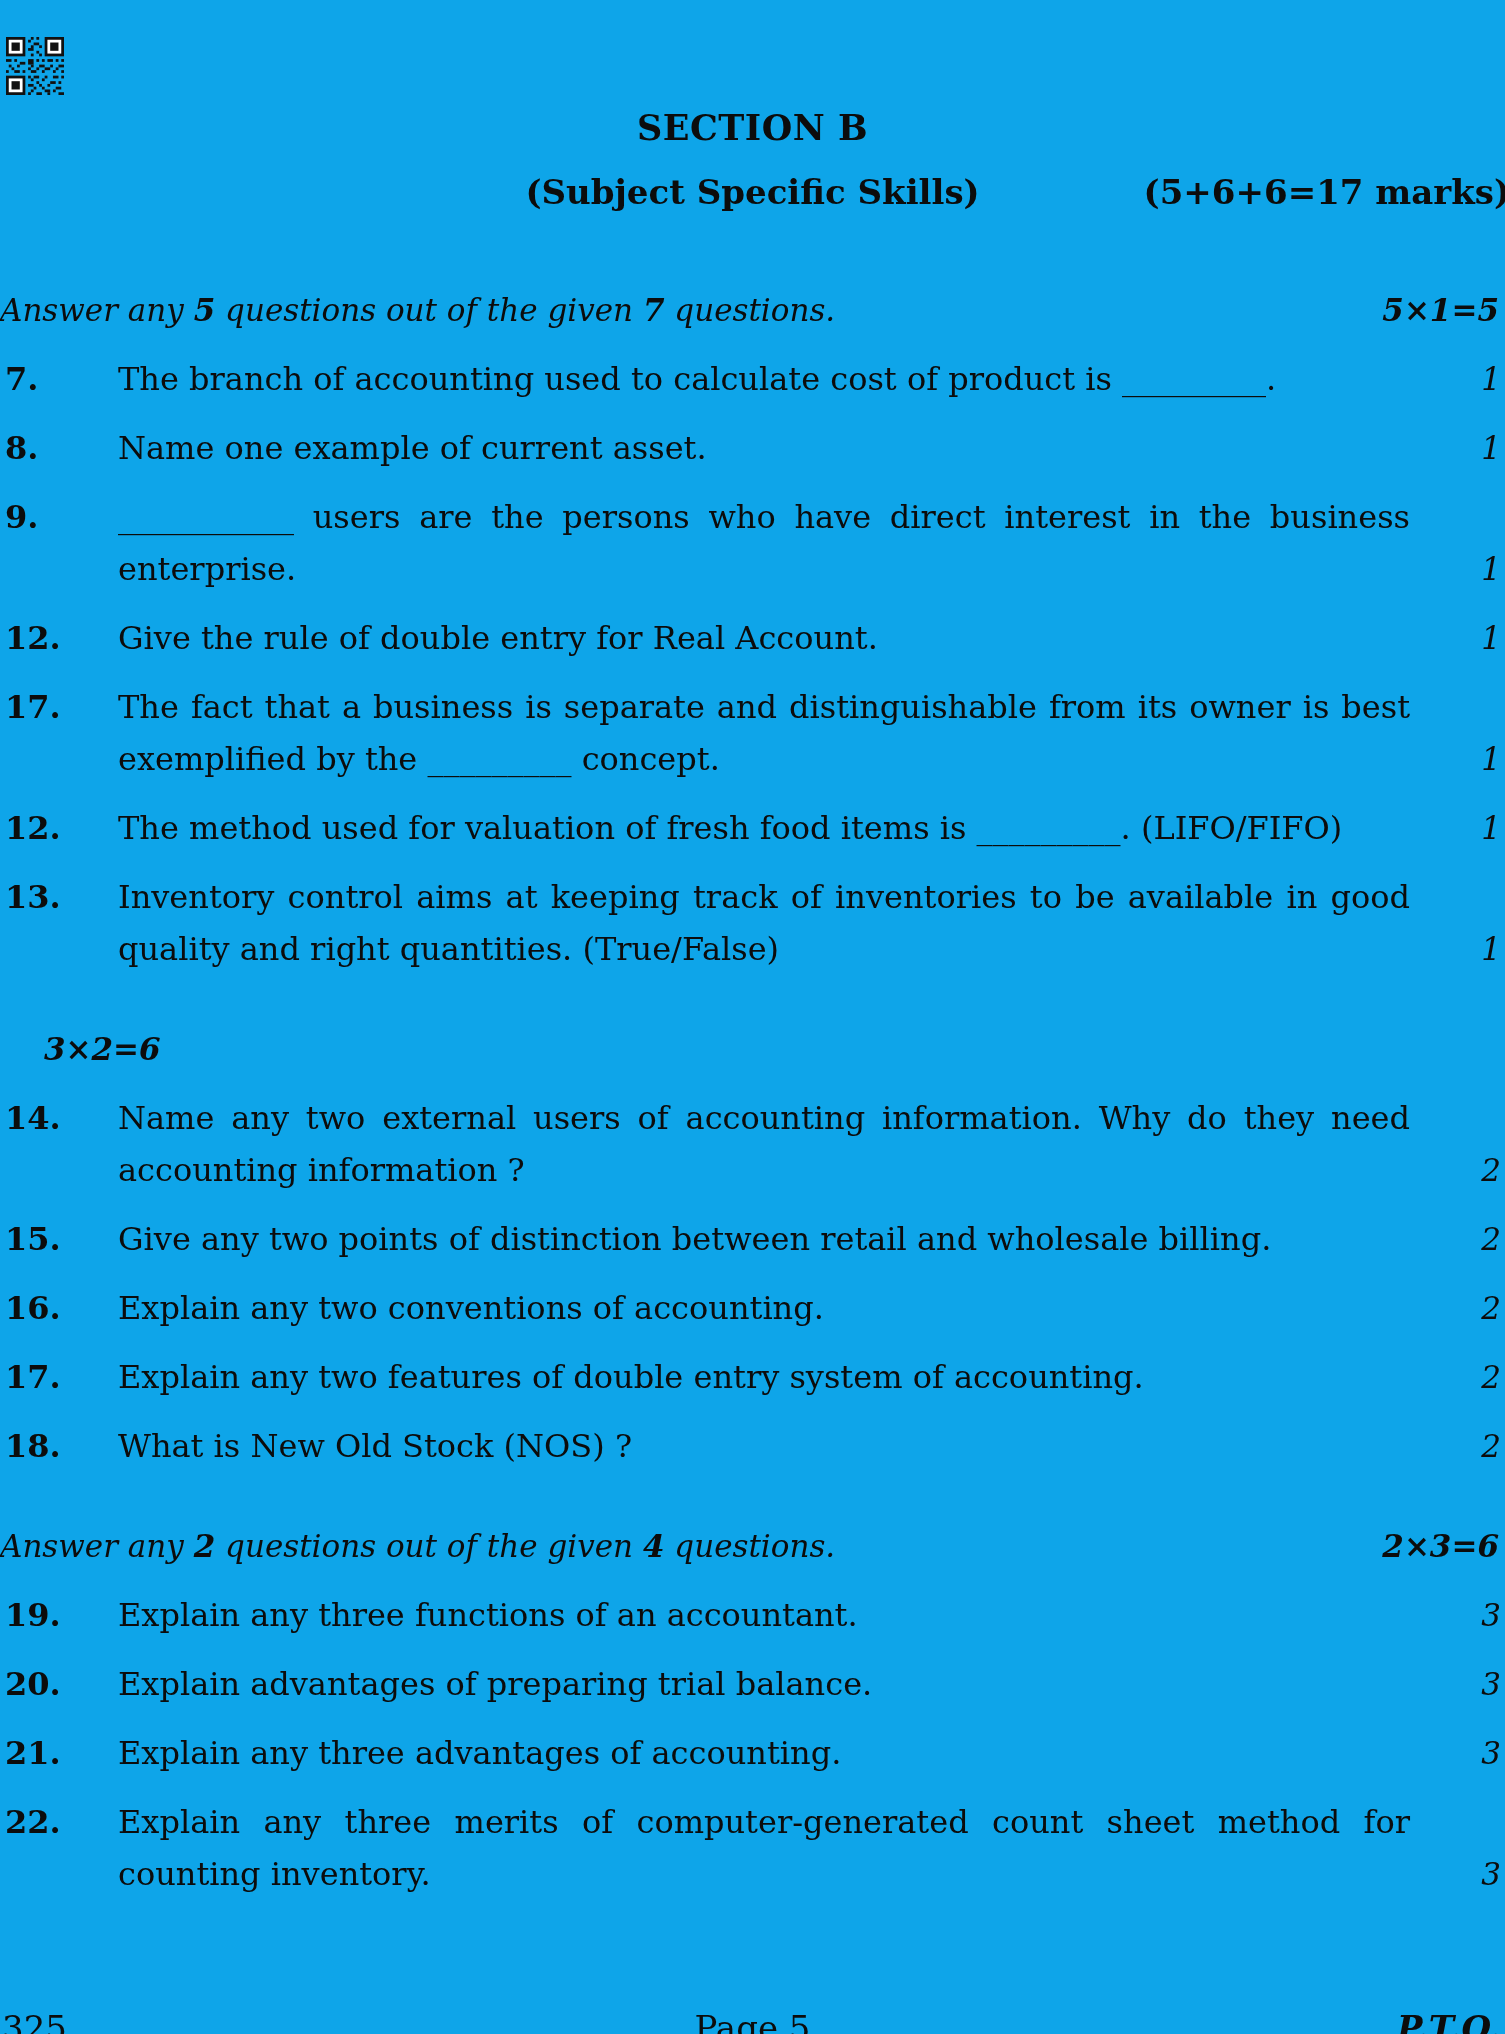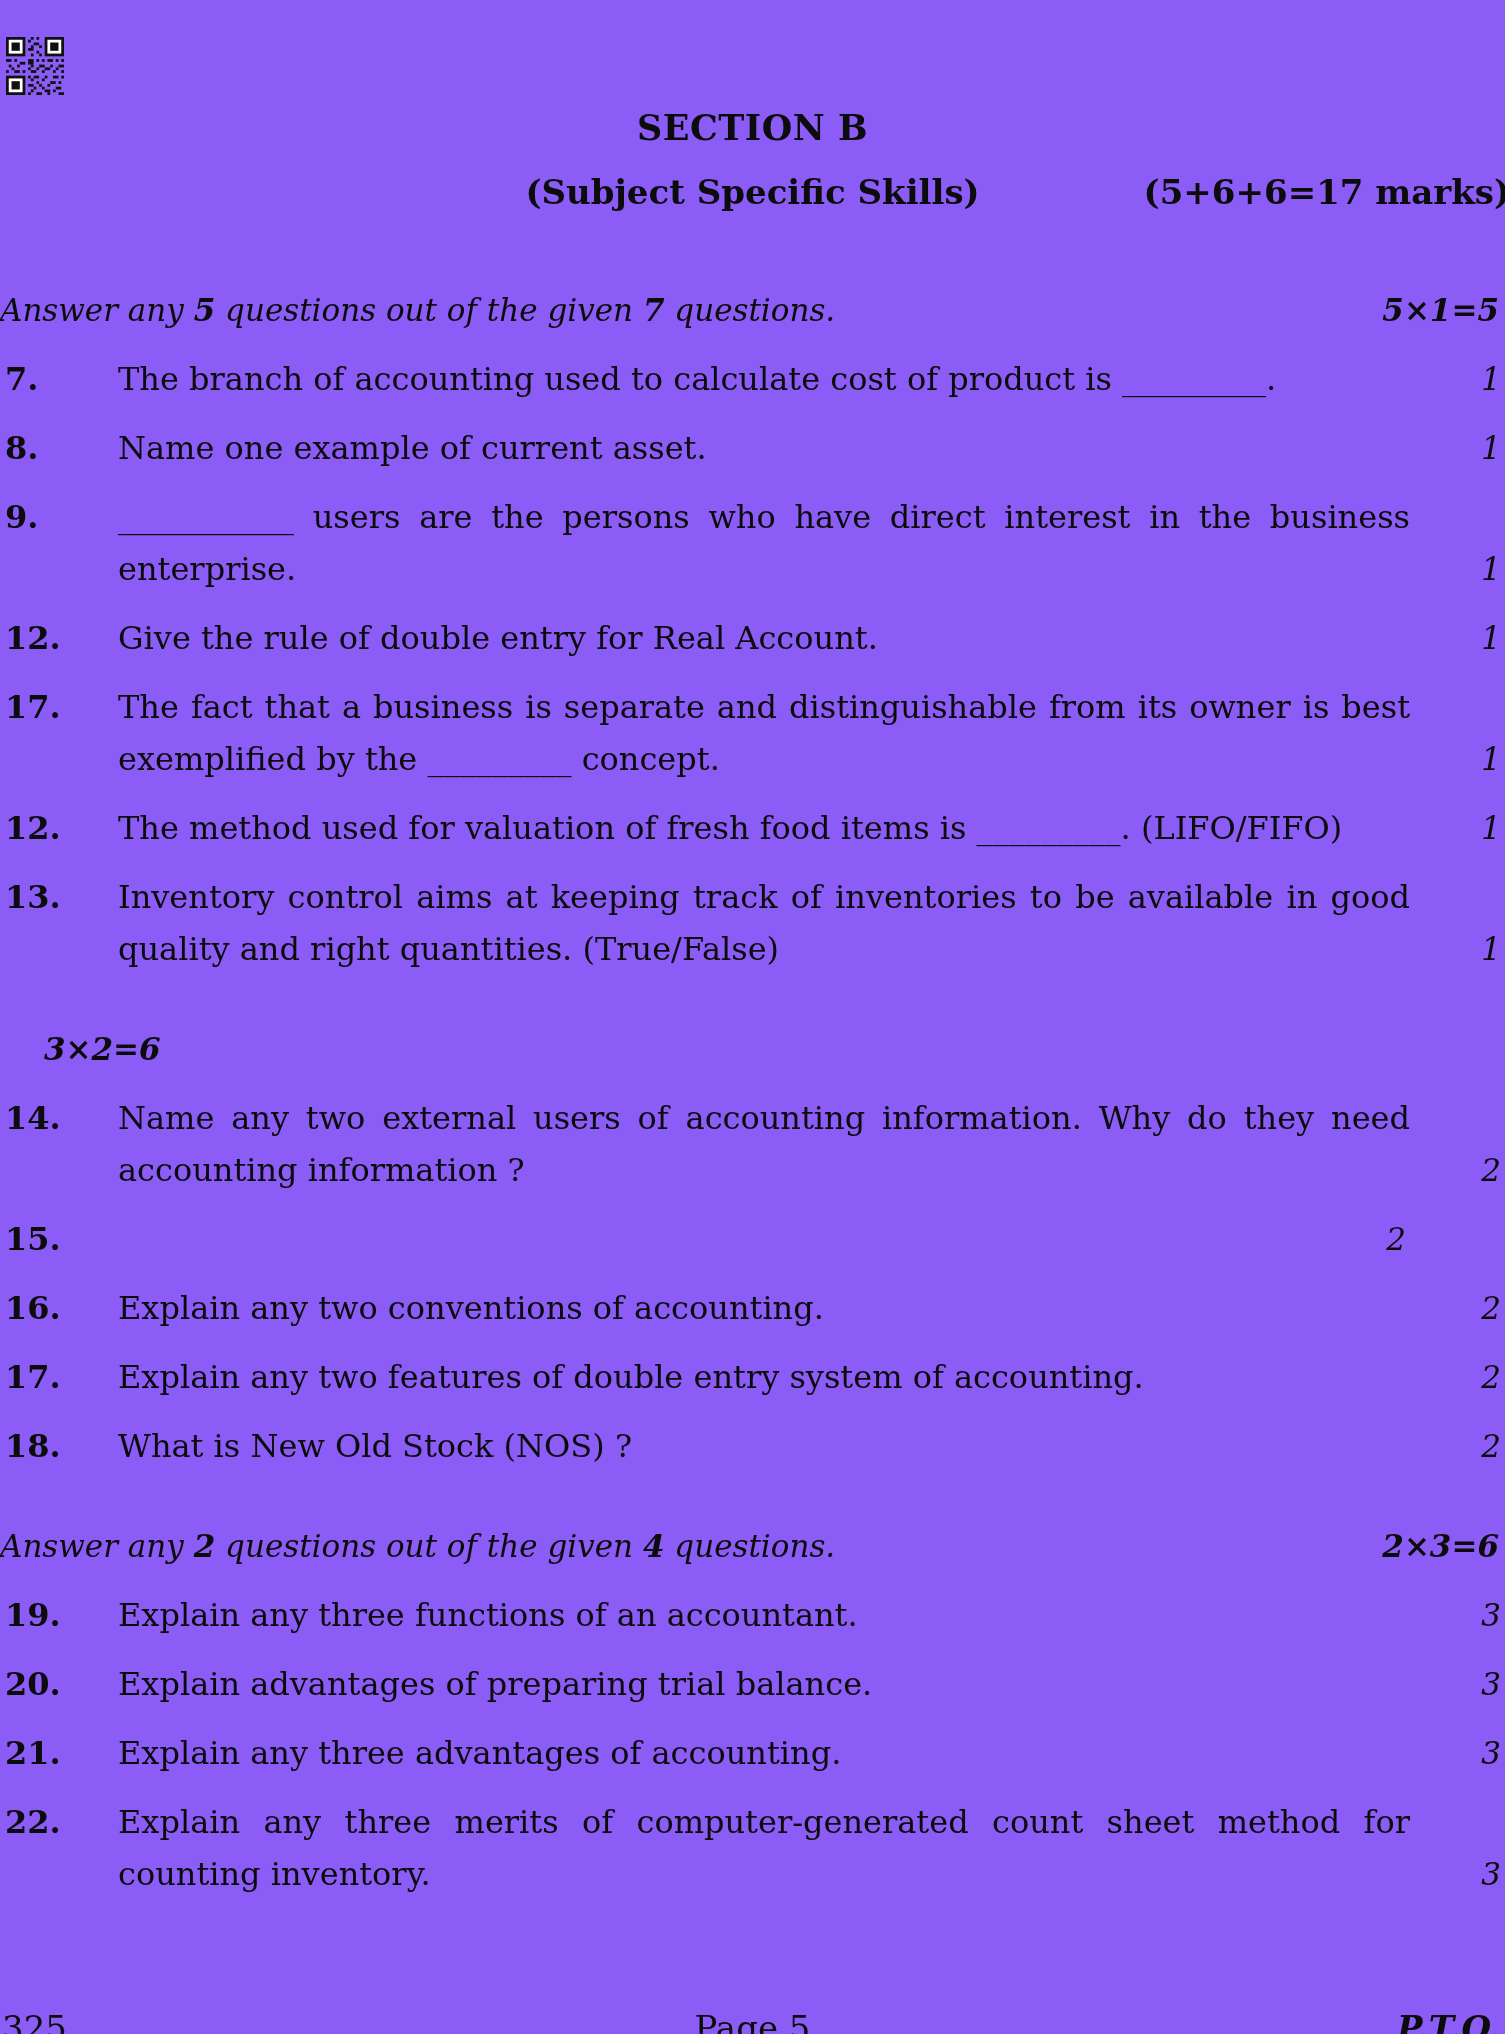--- a/index.html
+++ b/index.html
@@ -2,21 +2,21 @@
 <html><head>
 <meta charset="utf-8">
 <title>Question Paper</title>
 <style>
   html, body { margin: 0; padding: 0; background: #ffffff; }
   .page {
     position: relative;
     width: 1505px;
     height: 2034px;
     margin: 0 auto;
-    background: #8b5cf6;
+    background: #0ea5e9;
     color: #0c0c0c;
     font-family: "DejaVu Serif", "Liberation Serif", serif;
     overflow: hidden;
   }
 
   
   .qr { position: absolute; top: 37px; left: 6px; width: 58px; height: 58px; }
 
   
   .section-title {
@@ -206,20 +206,21 @@
       <div class="instr-marks">3×2=6</div>
     </div>
 
     <div class="question">
       <div class="q-num">14.</div>
       <div class="q-text">Name any two external users of accounting information. Why do they need accounting information ?</div>
       <div class="q-marks">2</div>
     </div>
     <div class="question">
       <div class="q-num">15.</div>
+      <div class="q-text">Give any two points of distinction between retail and wholesale billing.</div>
       <div class="q-marks">2</div>
     </div>
     <div class="question">
       <div class="q-num">16.</div>
       <div class="q-text">Explain any two conventions of accounting.</div>
       <div class="q-marks">2</div>
     </div>
     <div class="question">
       <div class="q-num">17.</div>
       <div class="q-text">Explain any two features of double entry system of accounting.</div>

